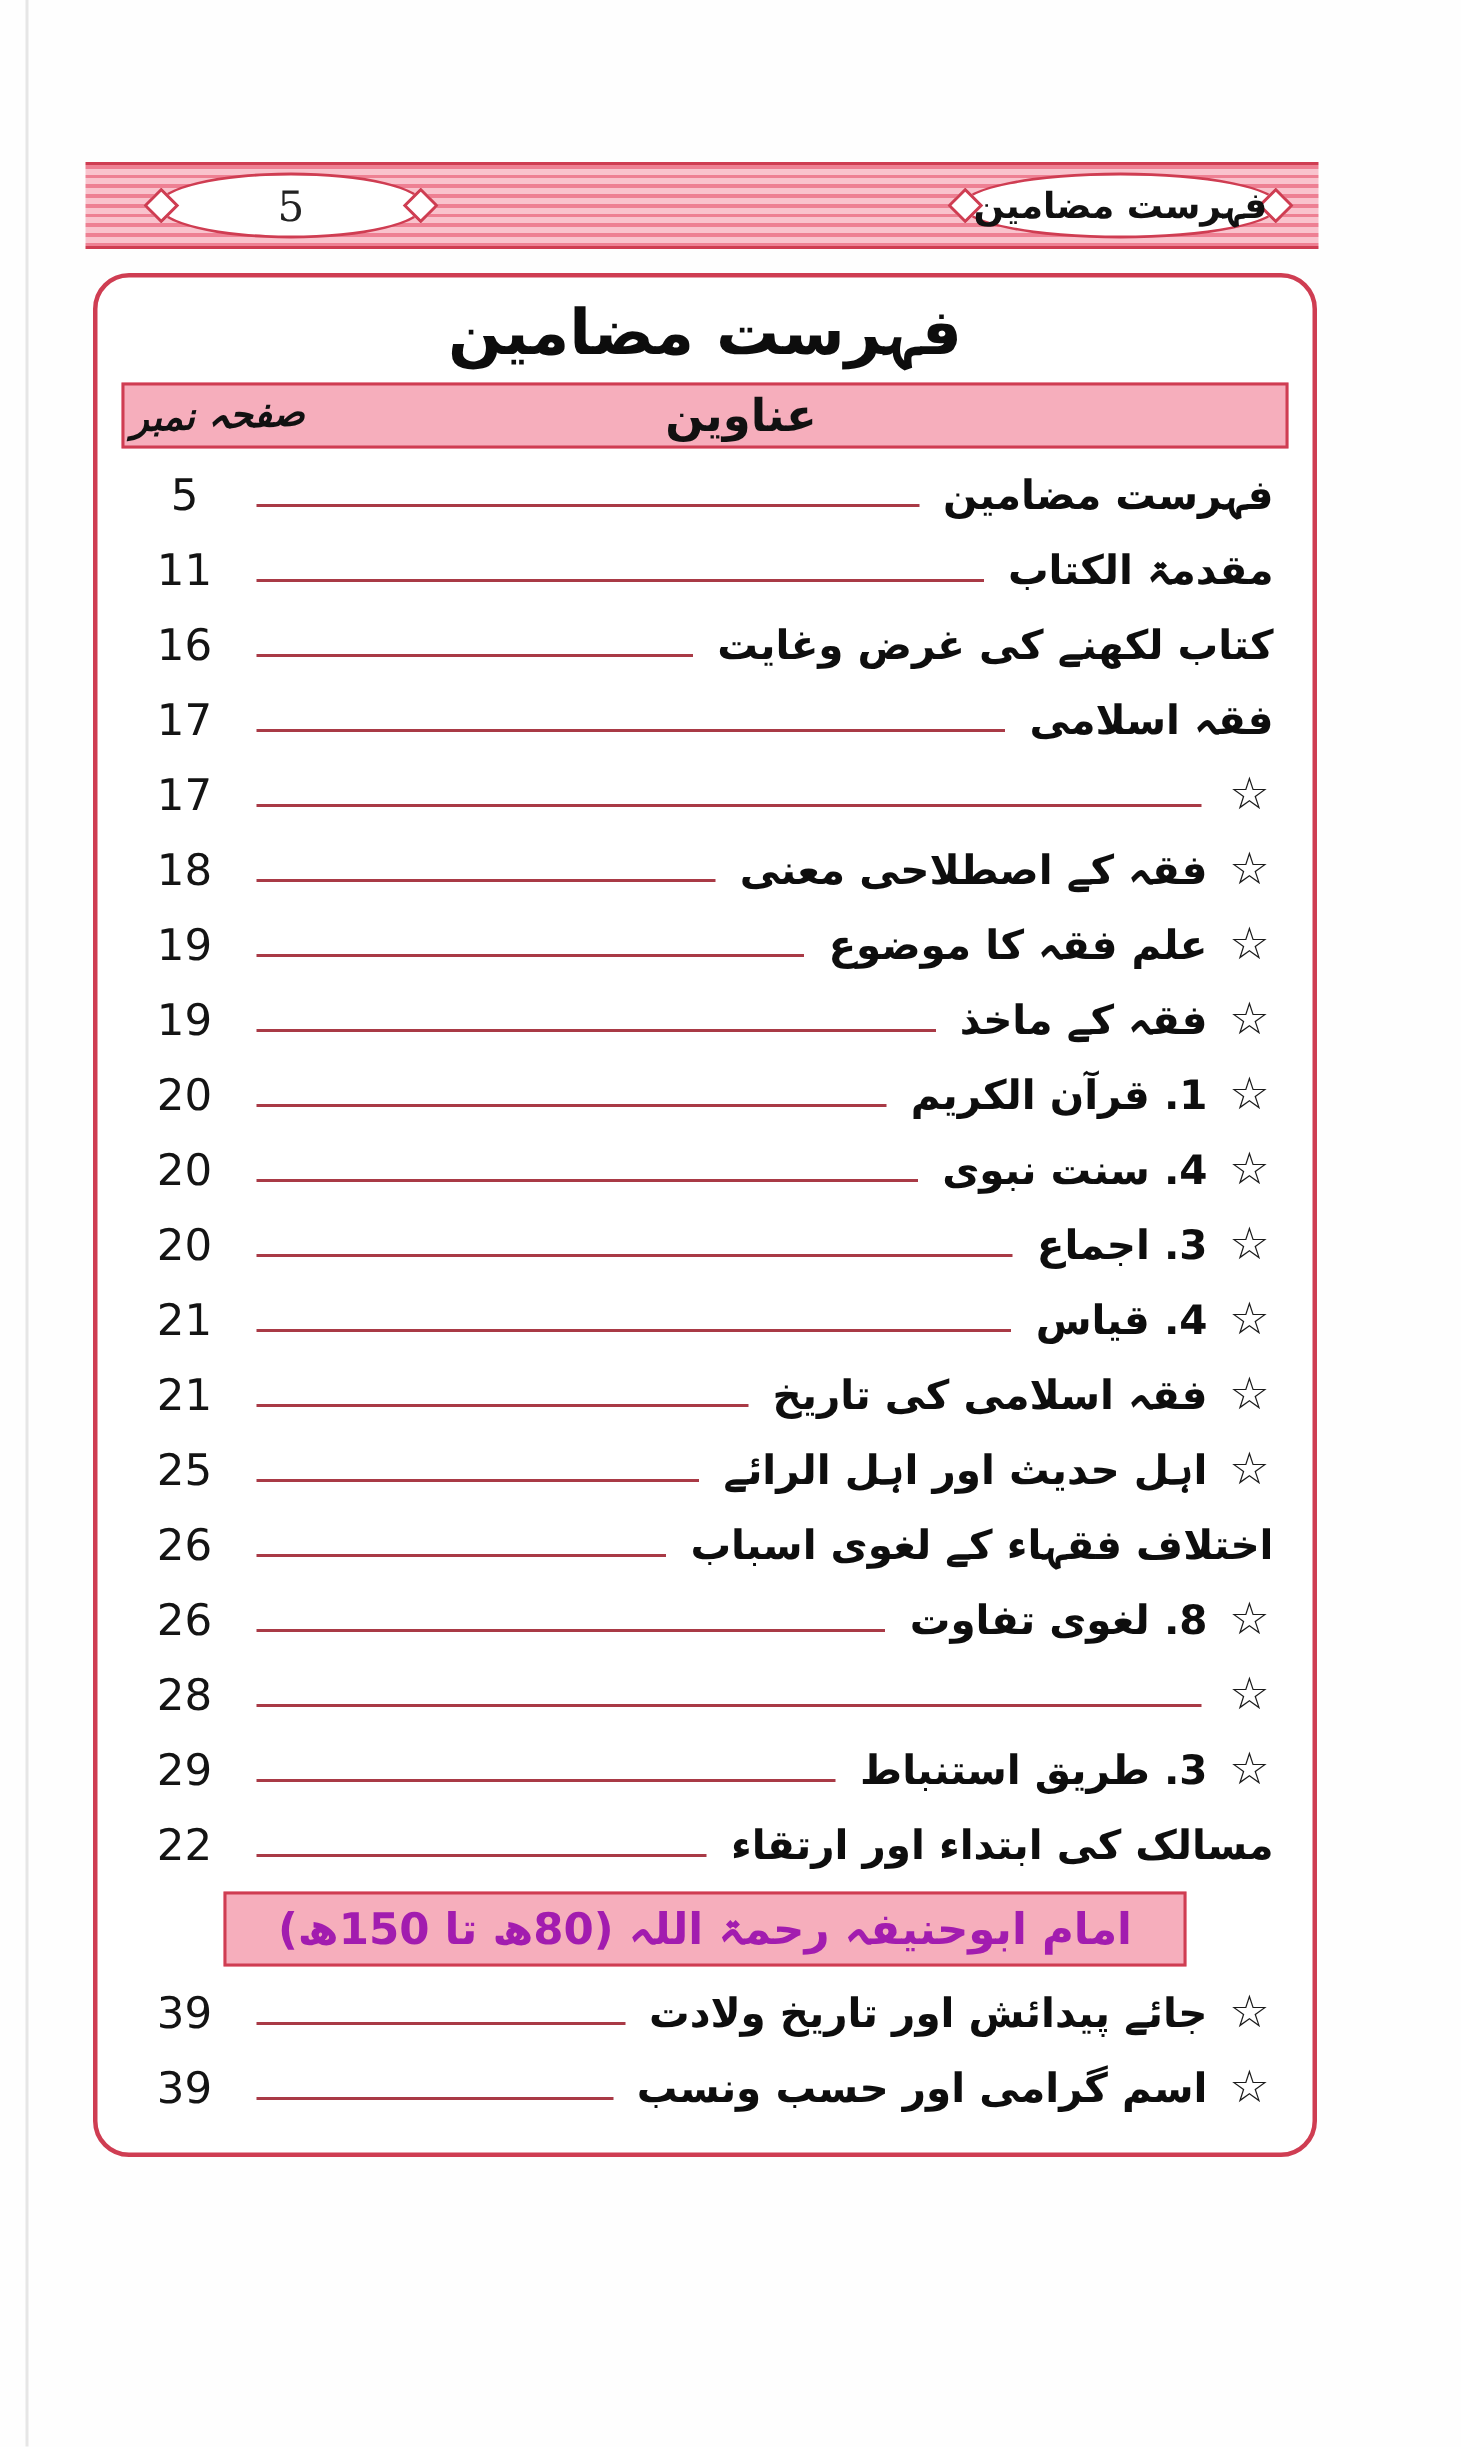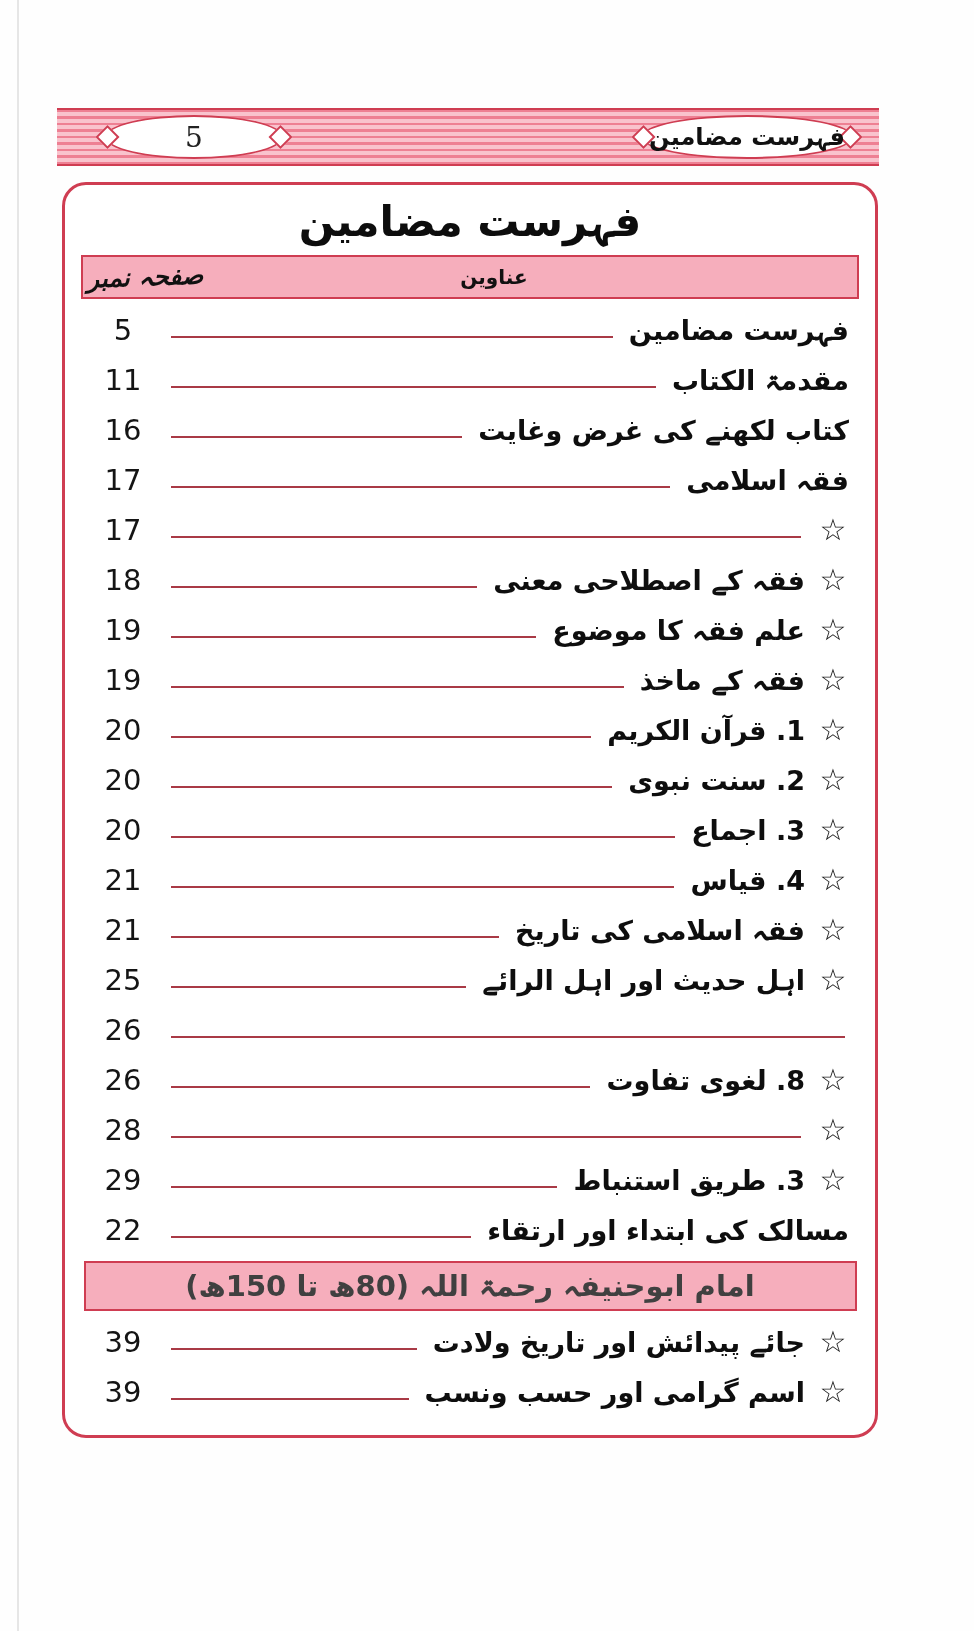--- a/index.html
+++ b/index.html
@@ -73,21 +73,21 @@
   }
   .toc-header {
     position: relative; margin-top: 4px;
     height: 44px;
     background: var(--banner-bg, #f6aebc);
     border: 2px solid var(--red-border, #d04a5e);
     display: flex; align-items: center;
   }
   .titles-label {
     flex: 1; text-align: center;
-    font-size: 20px; font-weight: bold; color: #111; direction: rtl; margin-left: 48px;
+    font-size: 30px; font-weight: bold; color: #111; direction: rtl; margin-left: 48px;
   }
   .page-label {
     position: absolute; left: 4px; top: 50%;
     transform: translateY(-50%) rotate(-2deg);
     font-size: 25px; font-weight: bold; font-style: italic;
     color: #111; direction: rtl; white-space: nowrap;
   }
 
   .toc-entries { margin-top: 6px; }
 
@@ -111,26 +111,26 @@
     min-width: 30px;
   }
   .entry-page {
     flex: none; width: 76px; text-align: center;
     direction: ltr;
     font-size: 29px; color: #141414;
     font-family: "DejaVu Sans", sans-serif;
   }
 
   .section-banner {
-    width: 773px; height: 50px;
+    width: 642px; height: 50px;
     margin: 6px auto 6px auto;
     background: var(--banner-bg, #f6aebc);
     border: 2px solid var(--red-border, #d04a5e);
     text-align: center; direction: rtl;
-    font-size: 29px; font-weight: bold; color: #404040;
+    font-size: 29px; font-weight: bold; color: #a21caf;
     line-height: 46px; white-space: nowrap;
   }
 </style>
 </head>
 <body>
 
 <div class="page">
   <div class="scan-edge"></div>
 
   <div class="top-band">
@@ -208,21 +208,21 @@
 
   <div class="toc-row">
     <span class="star">☆</span>
     <span class="entry-title">1. قرآن الکریم</span>
     <span class="leader"></span>
     <span class="entry-page">20</span>
   </div>
 
   <div class="toc-row">
     <span class="star">☆</span>
-    <span class="entry-title">2. سنت نبوی</span>
+    <span class="entry-title">4. سنت نبوی</span>
     <span class="leader"></span>
     <span class="entry-page">20</span>
   </div>
 
   <div class="toc-row">
     <span class="star">☆</span>
     <span class="entry-title">3. اجماع</span>
     <span class="leader"></span>
     <span class="entry-page">20</span>
   </div>
@@ -243,20 +243,21 @@
 
   <div class="toc-row">
     <span class="star">☆</span>
     <span class="entry-title">اہل حدیث اور اہل الرائے</span>
     <span class="leader"></span>
     <span class="entry-page">25</span>
   </div>
 
   <div class="toc-row">
 
+    <span class="entry-title">اختلاف فقہاء کے لغوی اسباب</span>
     <span class="leader"></span>
     <span class="entry-page">26</span>
   </div>
 
   <div class="toc-row">
     <span class="star">☆</span>
     <span class="entry-title">8. لغوی تفاوت</span>
     <span class="leader"></span>
     <span class="entry-page">26</span>
   </div>

